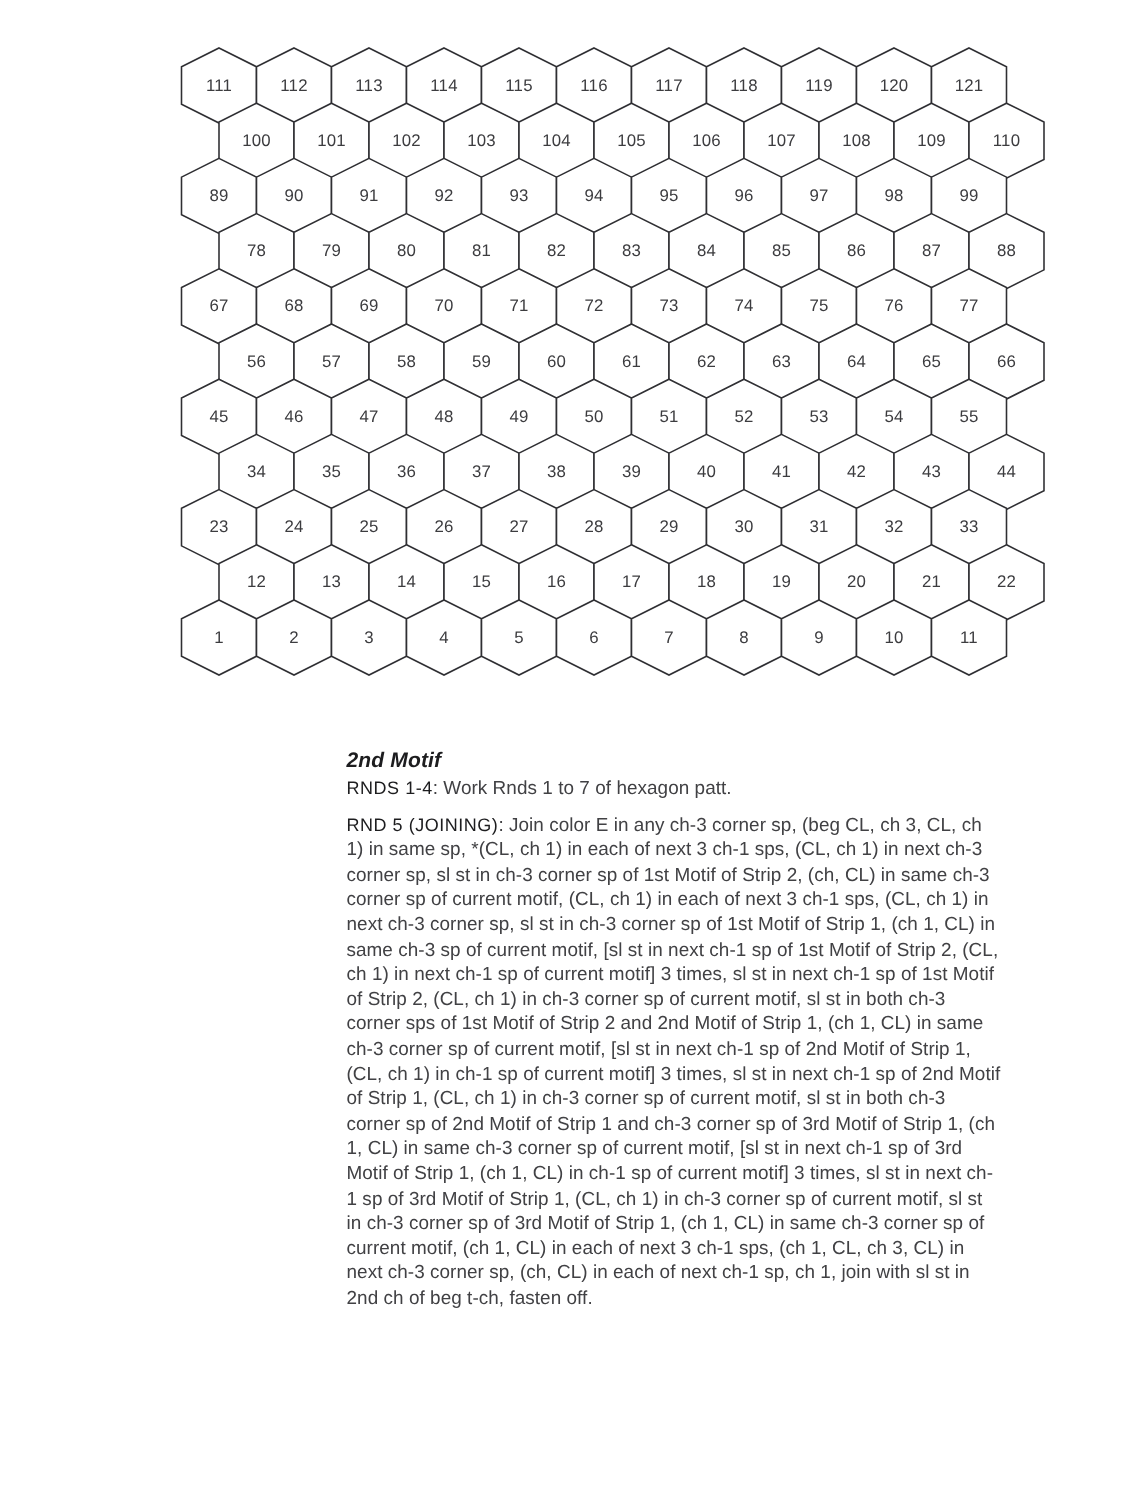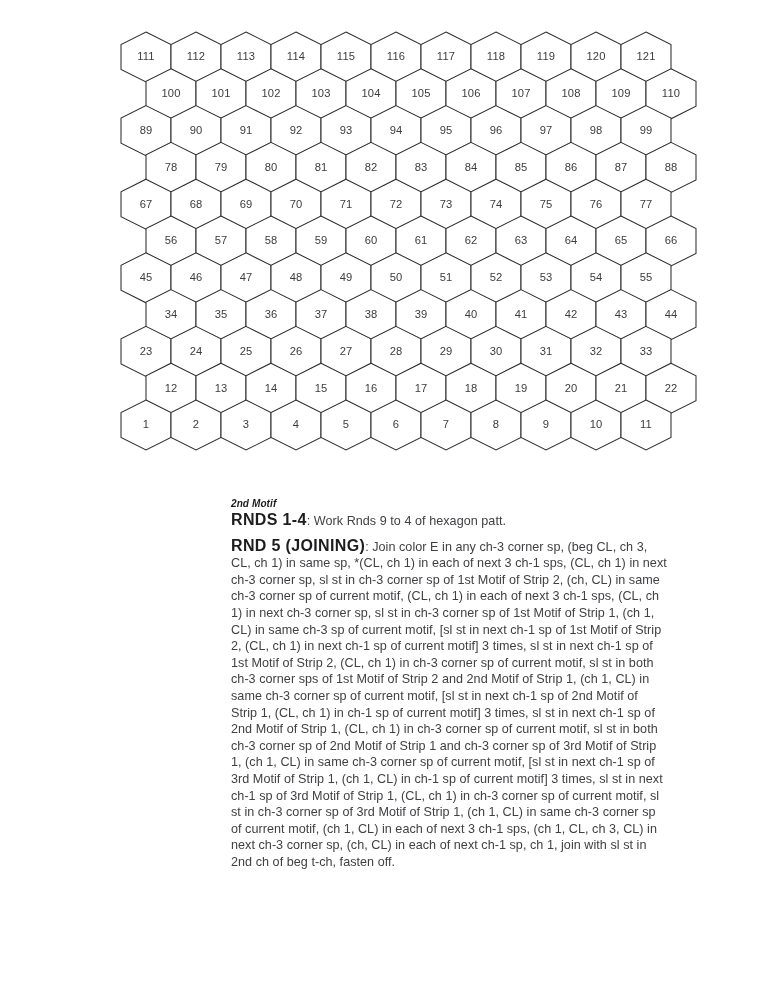--- a/index.html
+++ b/index.html
@@ -47,41 +47,41 @@
   }
 
   
   #instructions {
     position: absolute;
     left: 231px;
     top: 498px;
     width: 436px;
   }
   #motif-heading {
-    font-size: 10px;
+    font-size: 14px;
     font-weight: bold;
     font-style: italic;
     color: #1d1d1f;
     margin: 0 0 3px 0;
     letter-spacing: 0.1px;
   }
   .instr-para {
     font-size: 12.6px;
     line-height: 16.6px;
     color: #414144;
     margin: 0;
     text-align: left;
     letter-spacing: 0.04px;
   }
   .instr-para + .instr-para {
     margin-top: 8px;
   }
   .rnd-label {
-    font-weight: bold;
-    font-size: 16px;
+    font-weight: normal;
+    font-size: 12px;
     color: #1d1d1f;
     letter-spacing: 0.35px;
   }
 </style>
 </head>
 <body>
 
 <div id="hex-diagram">
   <svg id="hex-svg" viewBox="0 0 762 470" xmlns="http://www.w3.org/2000/svg">
     <g id="hex-group">
@@ -328,19 +328,19 @@
         <polygon class="hex-cell-shape" points="632.00,400.00 657.00,412.50 657.00,437.50 632.00,450.00 607.00,437.50 607.00,412.50"></polygon>
         <text class="hex-cell-label" x="632.00" y="425.50">11</text>
       </g>
   </svg>
 </div>
 
 <div id="instructions">
   <h2 id="motif-heading">2nd Motif</h2>
 
   <p class="instr-para">
-    <span class="rnd-label">RNDS 1-4</span><span class="rnd-sep">: </span><span class="rnd-body">Work Rnds 9 to 4 of hexagon patt.</span>
+    <span class="rnd-label">RNDS 1-4</span><span class="rnd-sep">: </span><span class="rnd-body">Work Rnds 1 to 7 of hexagon patt.</span>
   </p>
 
   <p class="instr-para">
     <span class="rnd-label">RND 5 (JOINING)</span><span class="rnd-sep">: </span><span class="rnd-body">Join color E in any ch-3 corner sp, (beg CL, ch 3, CL, ch 1) in same sp, *(CL, ch 1) in each of next 3 ch-1 sps, (CL, ch 1) in next ch-3 corner sp, sl st in ch-3 corner sp of 1st Motif of Strip 2, (ch, CL) in same ch-3 corner sp of current motif, (CL, ch 1) in each of next 3 ch-1 sps, (CL, ch 1) in next ch-3 corner sp, sl st in ch-3 corner sp of 1st Motif of Strip 1, (ch 1, CL) in same ch-3 sp of current motif, [sl st in next ch-1 sp of 1st Motif of Strip 2, (CL, ch 1) in next ch-1 sp of current motif] 3 times, sl st in next ch-1 sp of 1st Motif of Strip 2, (CL, ch 1) in ch-3 corner sp of current motif, sl st in both ch-3 corner sps of 1st Motif of Strip 2 and 2nd Motif of Strip 1, (ch 1, CL) in same ch-3 corner sp of current motif, [sl st in next ch-1 sp of 2nd Motif of Strip 1, (CL, ch 1) in ch-1 sp of current motif] 3 times, sl st in next ch-1 sp of 2nd Motif of Strip 1, (CL, ch 1) in ch-3 corner sp of current motif, sl st in both ch-3 corner sp of 2nd Motif of Strip 1 and ch-3 corner sp of 3rd Motif of Strip 1, (ch 1, CL) in same ch-3 corner sp of current motif, [sl st in next ch-1 sp of 3rd Motif of Strip 1, (ch 1, CL) in ch-1 sp of current motif] 3 times, sl st in next ch-1 sp of 3rd Motif of Strip 1, (CL, ch 1) in ch-3 corner sp of current motif, sl st in ch-3 corner sp of 3rd Motif of Strip 1, (ch 1, CL) in same ch-3 corner sp of current motif, (ch 1, CL) in each of next 3 ch-1 sps, (ch 1, CL, ch 3, CL) in next ch-3 corner sp, (ch, CL) in each of next ch-1 sp, ch 1, join with sl st in 2nd ch of beg t-ch, fasten off.</span>
   </p>
 </div>
 
 </body></html>

